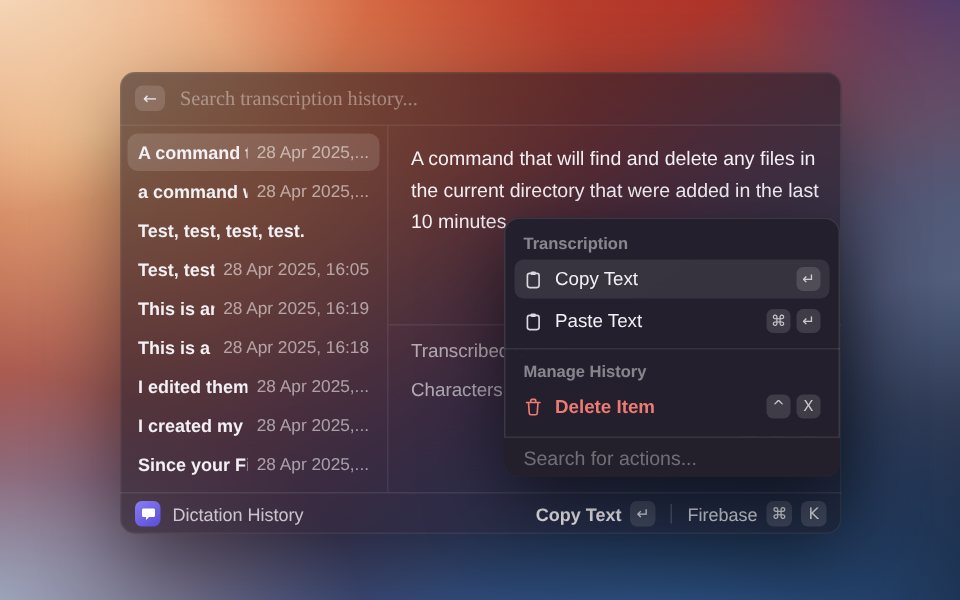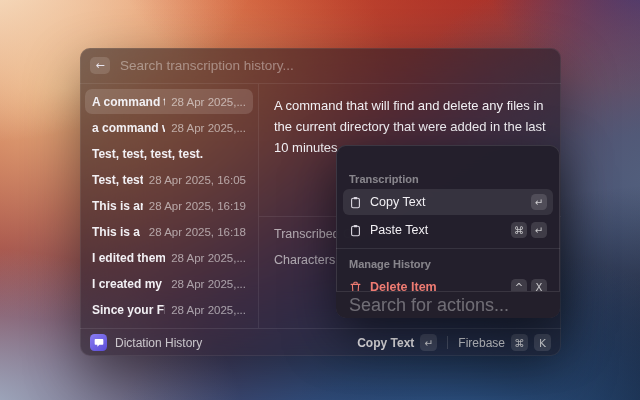--- a/index.html
+++ b/index.html
@@ -30,21 +30,21 @@
     box-shadow:0 22px 55px rgba(0,0,0,.45), inset 0 0 0 1px rgba(255,255,255,.07);
     display:flex; flex-direction:column;
     color:#f2f0f4;
   }
   .win-header { height:36px; flex:0 0 36px; display:flex; align-items:center; gap:10px; padding:0 10px;
     border-bottom:1px solid rgba(255,255,255,.08); }
   .back-btn { width:20px; height:17px; border-radius:5px; background:rgba(255,255,255,.13);
     display:flex; align-items:center; justify-content:center; font-size:11px; color:#e9e5ee;
     font-family:"DejaVu Sans", sans-serif; cursor:default; }
   .search-input { flex:1; background:transparent; border:none; outline:none;
-    font-family:Liberation Sans, sans-serif; font-size:13.5px; color:#c2410c; }
+    font-family:Liberation Serif, serif; font-size:13.5px; color:#c2410c; }
   .search-input::placeholder { color:rgba(255,255,255,.38); }
 
   .win-body { flex:1; display:flex; min-height:0; }
 
   
   .list { width:179px; flex:0 0 179px; padding:5px 0; border-right:1px solid rgba(255,255,255,.08); overflow:hidden; }
   .list-item { height:25px; margin:0 5px 1px 5px; padding:0 7px; border-radius:7px;
     display:flex; align-items:center; justify-content:space-between; gap:6px; }
   .list-item.selected { background:rgba(255,255,255,.13); }
   .li-title { font-size:12px; font-weight:600; color:#f2f0f4; white-space:nowrap; overflow:hidden; }
@@ -75,36 +75,36 @@
   .foot-div { width:1px; height:13px; background:rgba(255,255,255,.18); margin:0 4px; }
 
   
   .actions-panel {
     position:absolute; left:336px; top:145px; width:224px; height:173px;
     border-radius:10px; background:rgba(35,31,43,.97);
     -webkit-backdrop-filter:blur(30px); backdrop-filter:blur(30px);
     box-shadow:0 18px 50px rgba(0,0,0,.55), inset 0 0 0 1px rgba(255,255,255,.11);
     overflow:hidden; z-index:5;
   }
-  .panel-list { position:absolute; inset:0; padding-top:20px; overflow:hidden; }
+  .panel-list { position:absolute; inset:0; padding-top:4px; overflow:hidden; }
   .sec-header { padding:8px 13px 4px 13px; font-size:11px; font-weight:600; color:rgba(255,255,255,.46); }
   .action-row { height:26px; margin:0 7px 2px 7px; padding:0 6px; border-radius:6px;
     display:flex; align-items:center; gap:8px; }
   .action-row.selected { background:rgba(255,255,255,.09); }
   .action-row .icon { width:13px; height:13px; display:flex; align-items:center; justify-content:center; color:#dcd8e2; }
   .action-row.danger .icon, .action-row.danger .action-label { color:#ee7b72;font-weight:bold; }
   .action-label { flex:1; font-size:12.5px; font-weight:500; color:#f2f0f4; white-space:nowrap; overflow:hidden; }
   .action-keys { display:flex; gap:4px; }
   .action-keys .kbd { min-width:16px; height:16px; font-size:10px; color:rgba(255,255,255,.72); }
   .sec-divider { height:1px; background:rgba(255,255,255,.09); margin:5px 0 1px 0; }
   .panel-search { position:absolute; left:0; right:0; bottom:0; height:27px;
     background:rgba(35,31,43,1); border-top:1px solid rgba(255,255,255,.1);
     display:flex; align-items:center; padding:0 13px; }
   .panel-search input { width:100%; background:transparent; border:none; outline:none;
-    font-family:"Liberation Sans", sans-serif; font-size:18px; color:#f2f0f4; }
+    font-family:"Liberation Sans", sans-serif; font-size:13px; color:#f2f0f4; }
   .panel-search input::placeholder { color:rgba(255,255,255,.35); }
 </style>
 </head>
 <body>
 
 <div class="window">
   <div class="win-header">
     <div class="back-btn">
       <span>←</span>
     </div>

